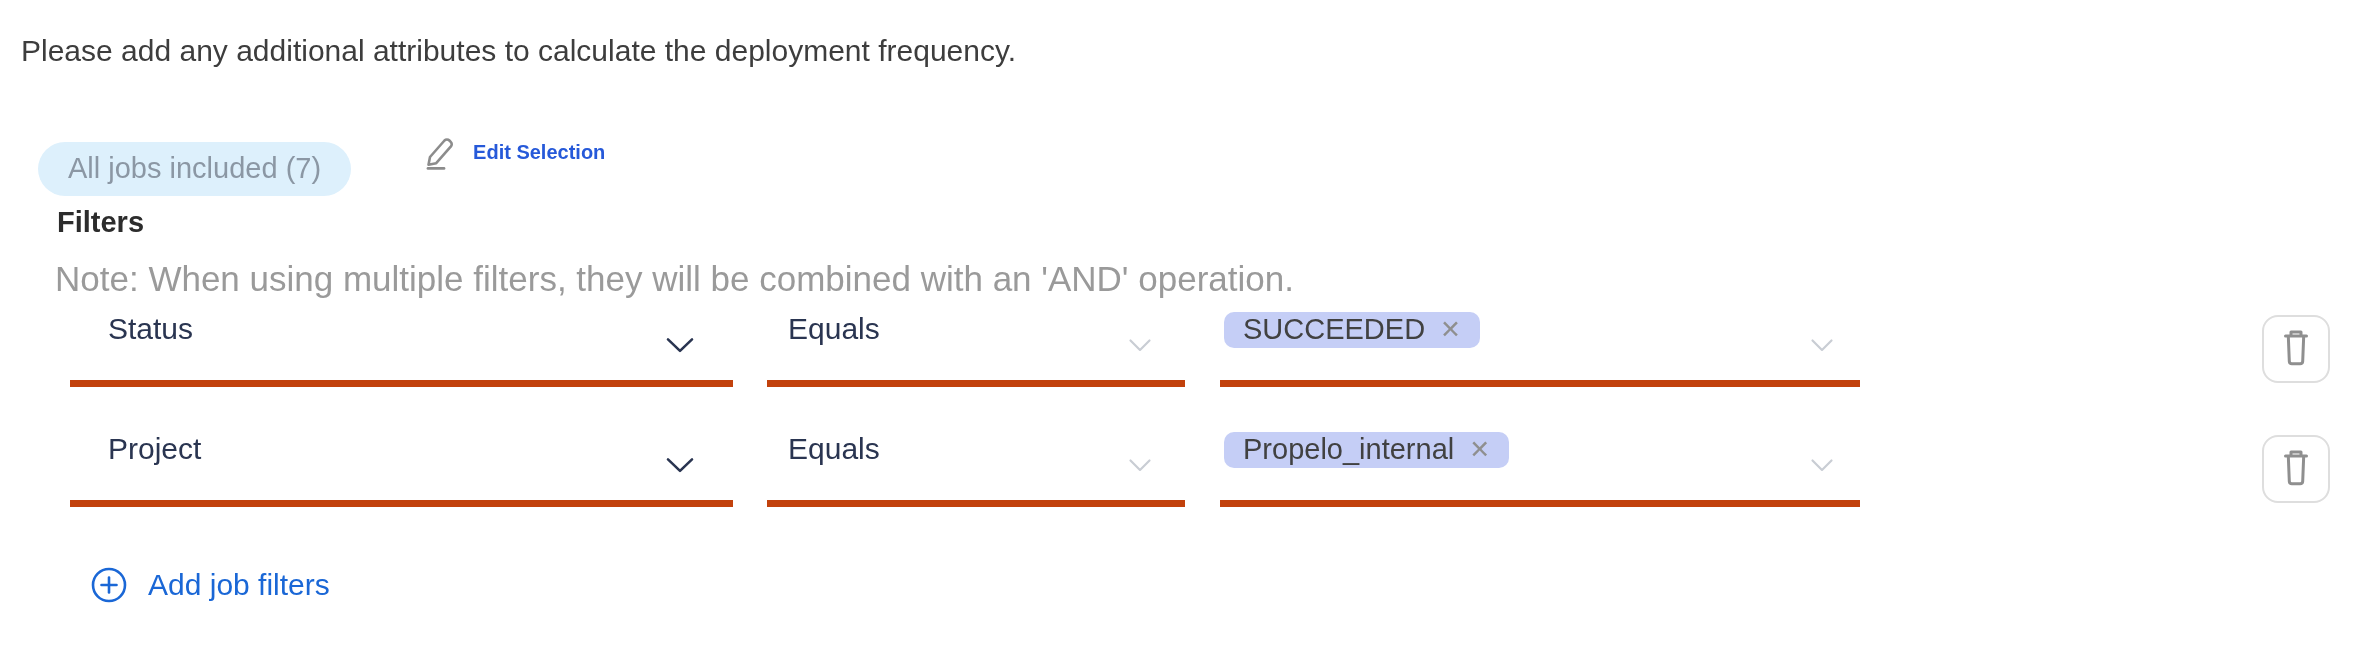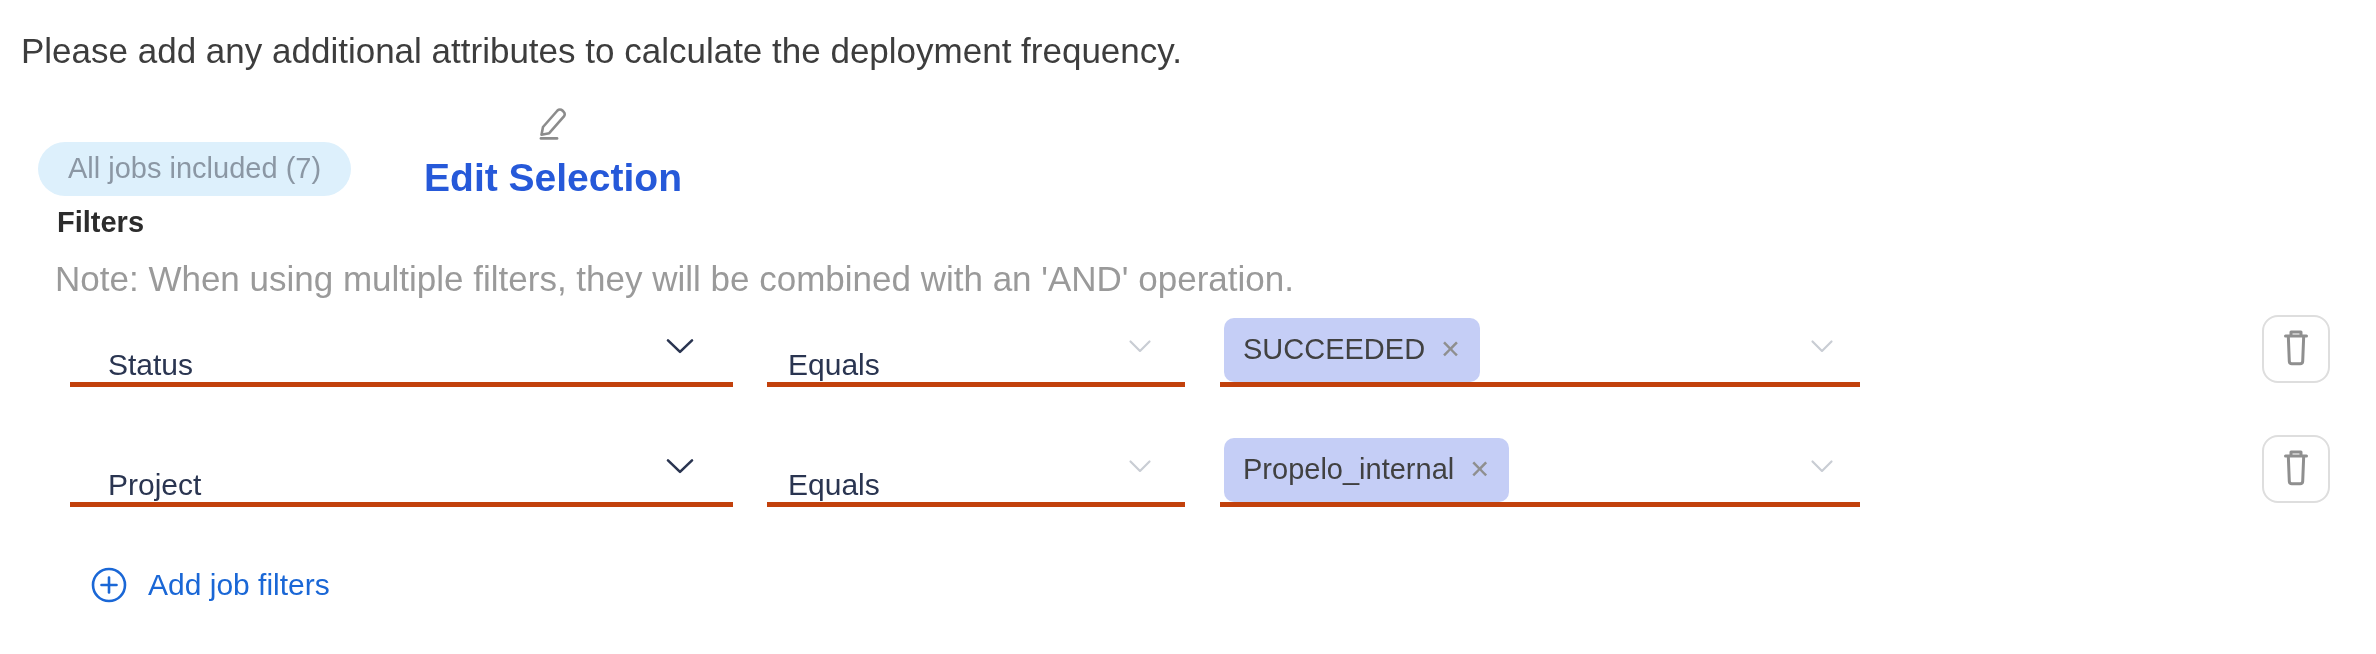--- a/index.html
+++ b/index.html
@@ -6,57 +6,57 @@
   html,body { margin:0; padding:0; }
   body {
     width: 2376px; height: 654px;
     background: #ffffff;
     font-family: "Liberation Sans", sans-serif;
     overflow: hidden;
     color: #3f3f3f;
   }
   .title {
     margin: 34px 0 0 21px;
-    font-size: 35px; line-height: 34px;
+    font-size: 30px; line-height: 34px;
     color: #3d3d3d;
   }
   .jobs-row {
     display: flex; align-items: center;
     margin: 57px 0 0 38px; height: 54px;
   }
   .pill {
     display: inline-flex; align-items: center;
     background: #ddf0fc; color: #8b97a4;
     border-radius: 30px; padding: 0 30px; height: 54px;
     font-size: 29px; cursor: default; margin-top: 33px;
   }
   .edit-link {
     margin-left: 73px;
     display: inline-flex; align-items: center; gap: 16px;
-    color: #2659d9; font-size: 39px; font-weight: 700;
-    cursor: pointer; text-decoration: none; flex-direction: column;
+    color: #2659d9; font-size: 20px; font-weight: 700;
+    cursor: pointer; text-decoration: none;
   }
   .edit-icon { display: inline-flex; }
   .filters-heading {
     margin: 26px 0 12px 57px;
     font-size: 29px; line-height: 34px; font-weight: 700; color: #2c2c2c;
   }
   .filters-note {
     margin: 23px 0 0 55px;
     font-size: 35px; line-height: 34px; color: #9a9a9a;
   }
   .filter-row {
     display: flex; align-items: center;
     margin: 14px 0 0 70px; height: 78px;
   }
   .filter-row + .filter-row { margin-top: 42px; }
   .select {
     position: relative; height: 75px;
-    display: flex; align-items: flex-end;
-    border-bottom: 5px solid #c2410c;
+    display: flex; align-items: flex-start;
+    border-bottom: 7px solid #c2410c;
     cursor: pointer; background: #fff;
   }
   .field-select { width: 663px; }
   .op-select   { width: 418px; margin-left: 34px; }
   .val-select  { width: 640px; margin-left: 35px; }
   .sel-text {
     font-size: 30px; color: #2a3551;
   }
   .field-select .sel-text { margin-left: 38px; }
   .op-select .sel-text    { margin-left: 21px; }
@@ -64,21 +64,21 @@
     position: absolute; top: 50%; transform: translateY(-54%);
     display: inline-flex;
   }
   .chev-dark  { right: 38px; }
   .chev-light-op  { right: 33px; }
   .chev-light-val { right: 26px; }
   .tag {
     margin-left: 4px;
     display: inline-flex; align-items: center; gap: 15px;
     background: #c5cef6; color: #414141;
-    border-radius: 10px; padding: 0 19px; height: 64px;
+    border-radius: 10px; padding: 0 19px; height: 36px;
     font-size: 29px;
   }
   .tag-x {
     color: #8f8f8f; font-size: 25px; line-height: 1; cursor: pointer;
   }
   .trash-btn {
     margin-left: auto; margin-right: 46px;
     width: 68px; height: 68px;
     background: #ffffff;
     border: 2px solid #dedede; border-radius: 16px;

